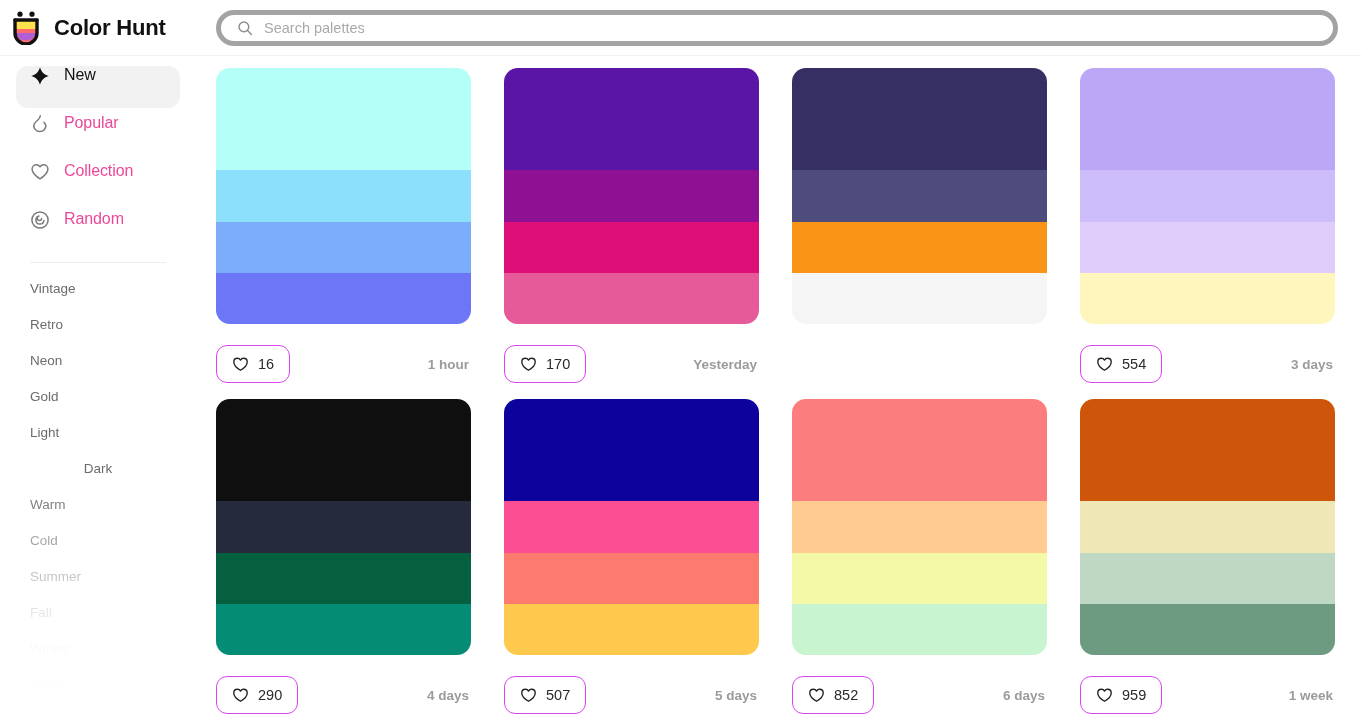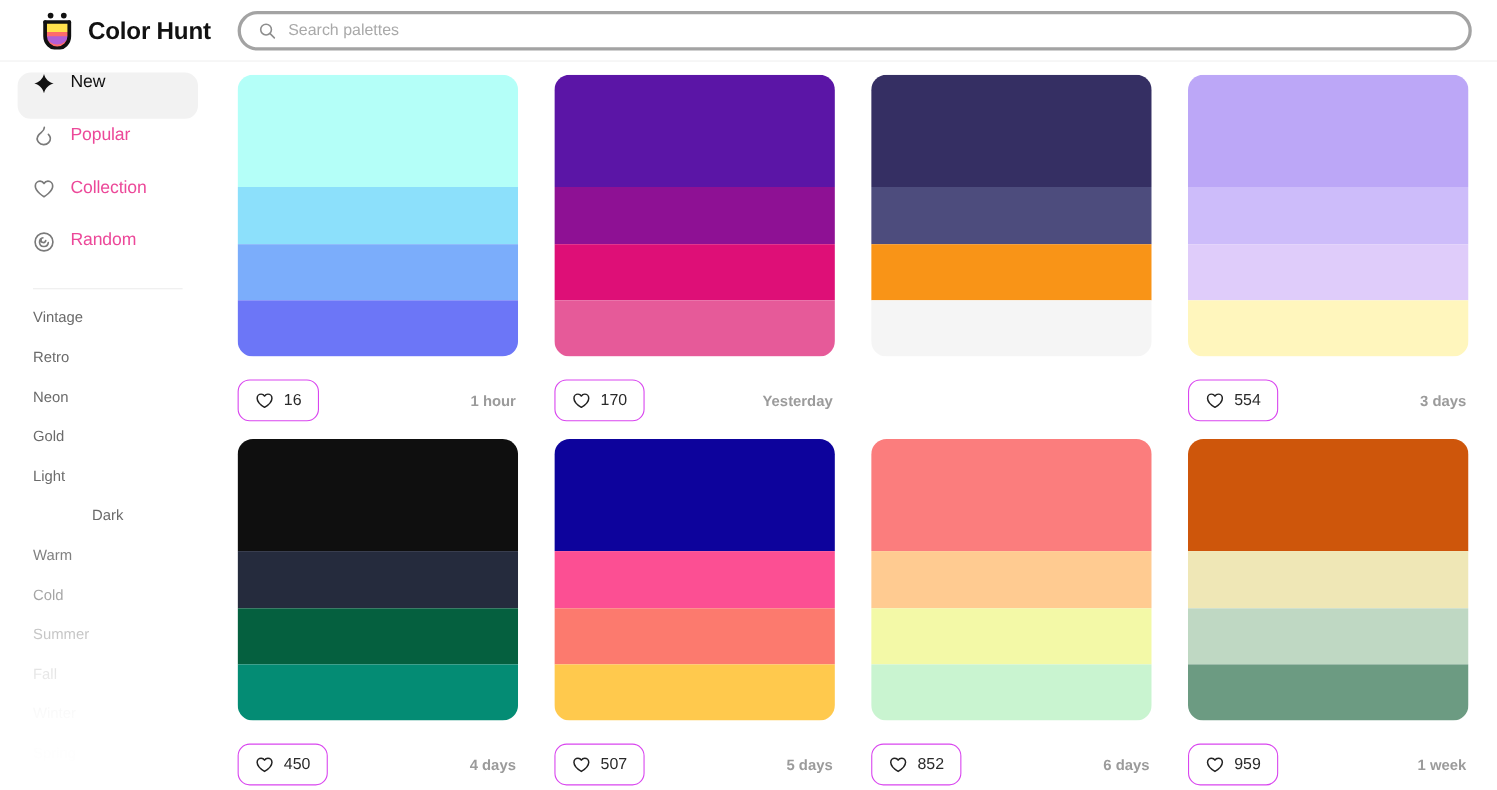--- a/index.html
+++ b/index.html
@@ -13,28 +13,28 @@
 
   
   .header {
     position: absolute; top: 0; left: 0;
     width: 1361px; height: 56px;
     display: flex; align-items: center;
     background: #ffffff;
     border-bottom: 1px solid #f0f0f0;
     z-index: 5;
   }
-  .brand { display: flex; align-items: center; gap: 12px; padding-left: 36px; width: 196px; }
+  .brand { display: flex; align-items: center; gap: 12px; padding-left: 10px; width: 196px; }
   .logo-mark { width: 32px; height: 34px; display: block; flex: 0 0 auto; }
   .brand-name { font-size: 22px; font-weight: 700; letter-spacing: -0.2px; color: #111111; }
 
   .search-wrap {
     margin-left: 20px;
     width: 1122px; height: 36px;
-    border: 3px solid #a3a3a3;
+    border: 5px solid #a3a3a3;
     border-radius: 18px;
     background: #ffffff;
     display: flex; align-items: center;
     padding: 0 16px;
     gap: 11px;
   }
   .search-icon { width: 16px; height: 16px; flex: 0 0 auto; display: block; }
   .search-input {
     border: none; outline: none; background: transparent;
     font-family: "Liberation Sans", sans-serif;
@@ -254,21 +254,21 @@
         <div class="band b0" style="background: rgb(15, 15, 15);"></div>
         <div class="band b1" style="background: rgb(37, 43, 61);"></div>
         <div class="band b2" style="background: rgb(5, 96, 63);"></div>
         <div class="band b3" style="background: rgb(4, 140, 116);"></div>
       </div>
       <div class="card-foot">
         <div class="like-btn">
           <svg class="heart-ico" viewBox="0 0 20 20">
             <path d="M10 16.8 C10 16.8 2.1 12.3 2.1 7.1 C2.1 4.5 4.1 2.7 6.4 2.7 C8.0 2.7 9.3 3.6 10 4.8 C10.7 3.6 12.0 2.7 13.6 2.7 C15.9 2.7 17.9 4.5 17.9 7.1 C17.9 12.3 10 16.8 10 16.8 Z" fill="none" stroke="#222222" stroke-width="1.6" stroke-linejoin="round"></path>
           </svg>
-          <span class="like-count">450</span>
+          <span class="like-count">290</span>
         </div>
         <span class="time-text">4 days</span>
       </div>
     </div>
     <div class="card">
       <div class="swatches">
         <div class="band b0" style="background: rgb(13, 3, 156);"></div>
         <div class="band b1" style="background: rgb(252, 79, 147);"></div>
         <div class="band b2" style="background: rgb(252, 122, 110);"></div>
         <div class="band b3" style="background: rgb(255, 201, 77);"></div>

